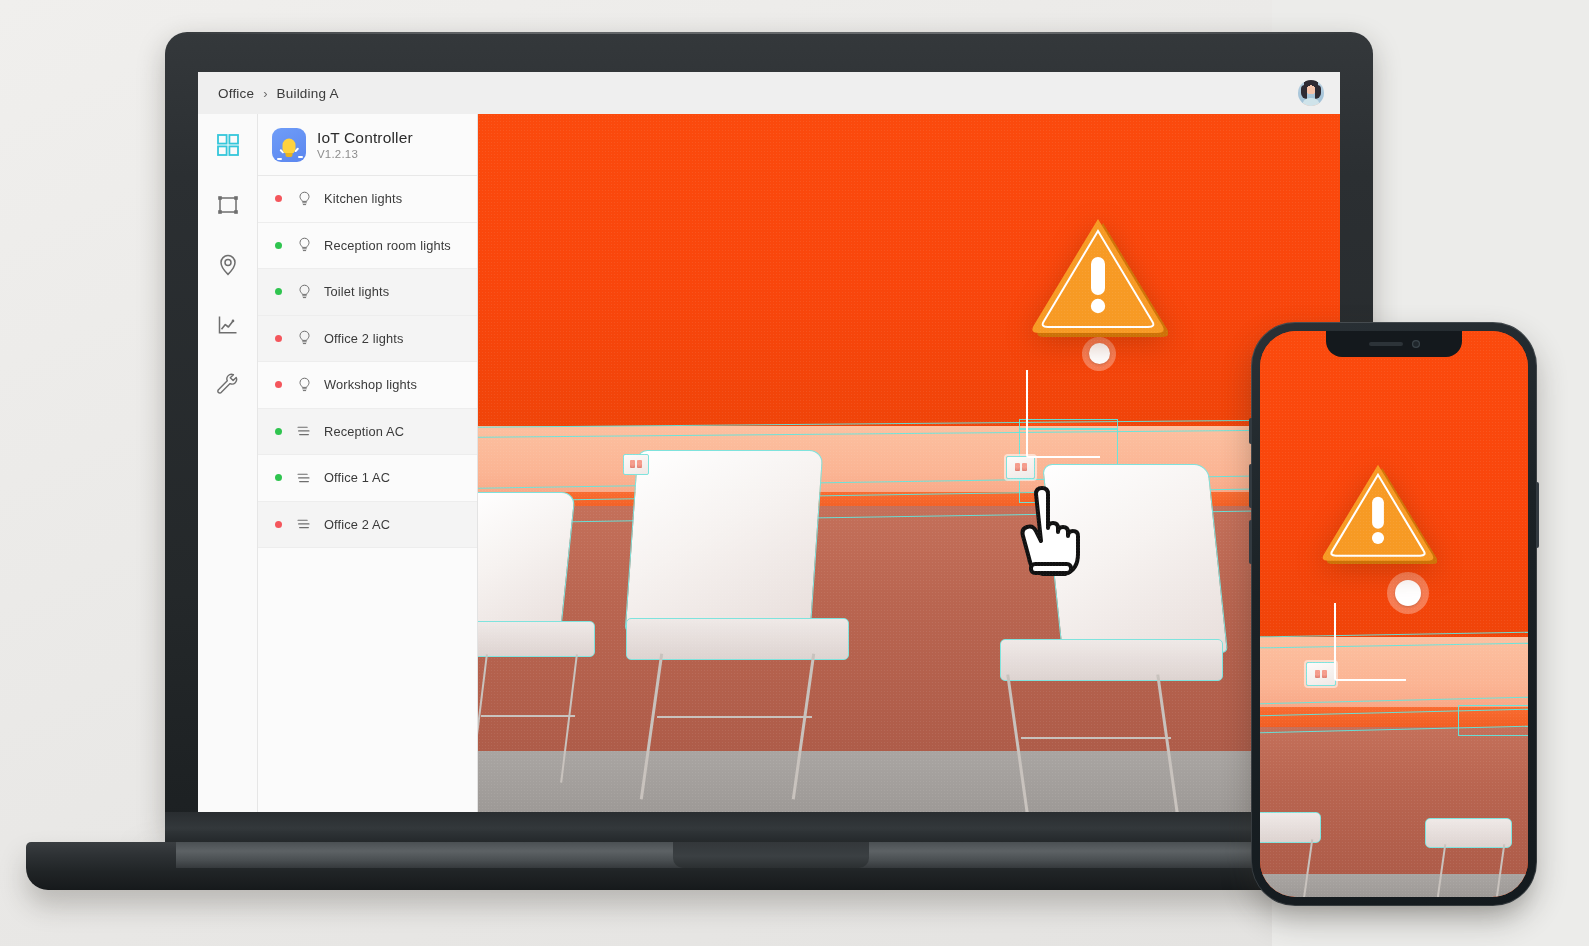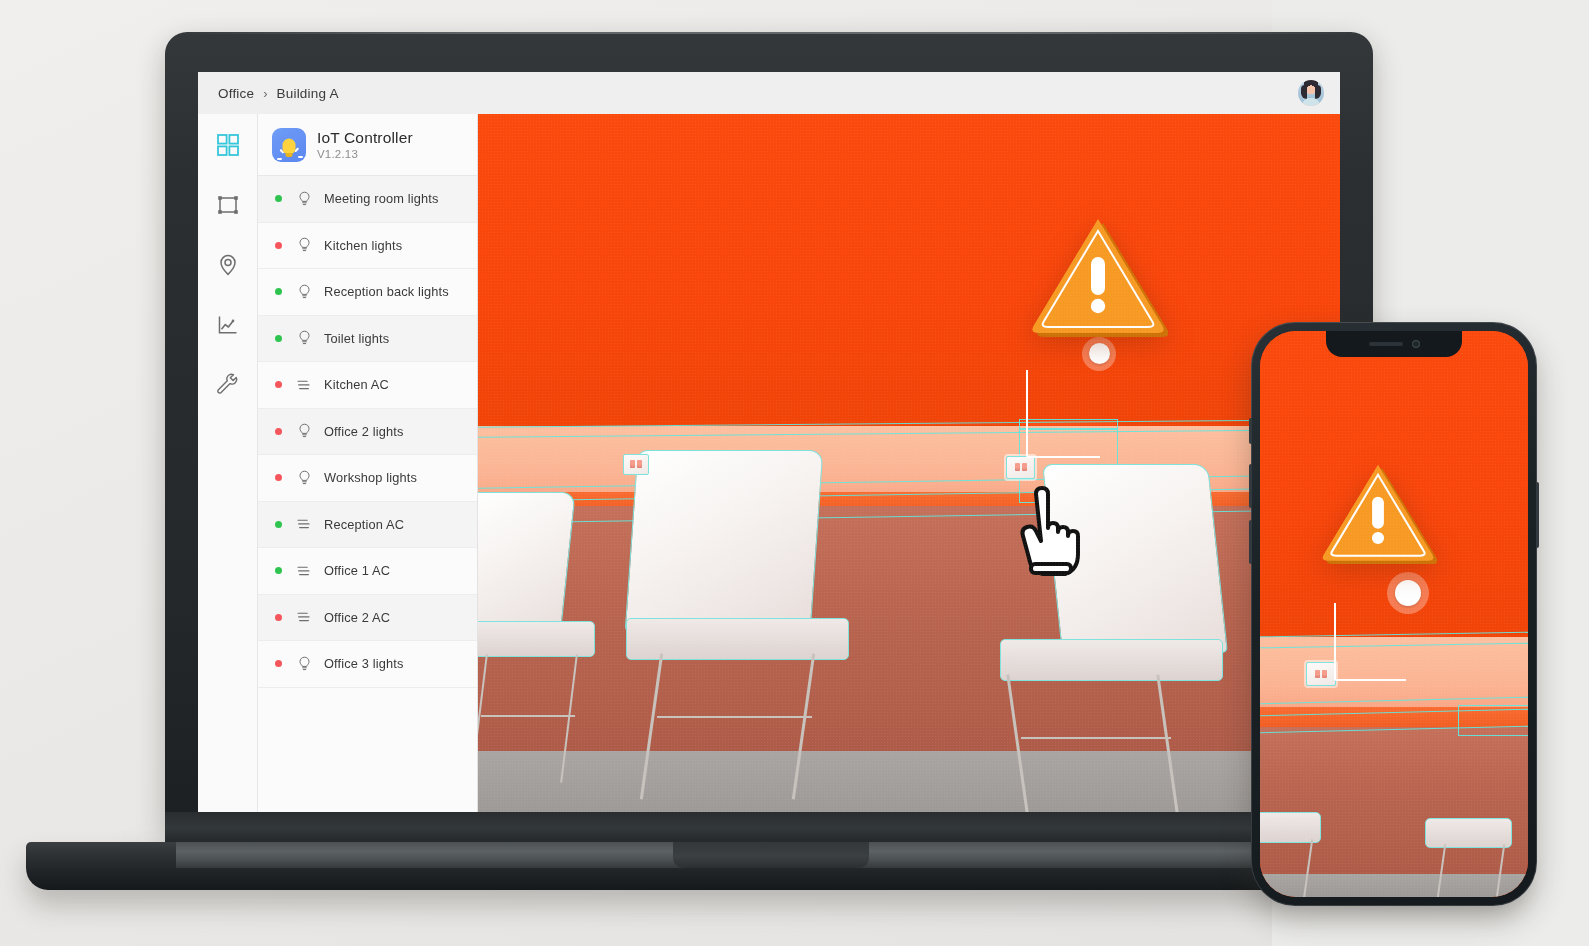--- a/index.html
+++ b/index.html
@@ -332,87 +332,68 @@
               <div class="ray" style="transform:rotate(-90deg) translateX(-50%);"></div>
               <div class="bulb"></div>
               <div class="base"></div>
             </div>
             <div>
               <div id="app-title">IoT Controller</div>
               <div id="app-ver">V1.2.13</div>
             </div>
           </div>
           <div id="device-rows">
-              <div class="dev-row alt">
-                <span class="dot" style="background:#2FC44F"></span>
+              <div class="dev-row">
+                <span class="dot" style="background:#F4565C"></span>
      <span class="dev-ico">
                   <svg width="15" height="16" viewBox="0 0 15 16">
   <path d="M7.5 1.2c-2.6 0-4.5 2-4.5 4.4 0 1.7 1 2.8 1.7 3.6.4.5.6.8.6 1.2h4.4c0-.4.2-.7.6-1.2.7-.8 1.7-1.9 1.7-3.6 0-2.4-1.9-4.4-4.5-4.4z" fill="none" stroke="#6E6E6E" stroke-width="1"></path>
   <path d="M5.7 11.8h3.6M6.3 13.6h2.4" stroke="#6E6E6E" stroke-width="1" stroke-linecap="round"></path>
 </svg>
                 </span>
-     <span class="dev-label">Meeting room lights</span>
+     <span class="dev-label">Kitchen lights</span>
               </div>
               <div class="dev-row">
-                <span class="dot" style="background:#F4565C"></span>
+                <span class="dot" style="background:#2FC44F"></span>
      <span class="dev-ico">
                   <svg width="15" height="16" viewBox="0 0 15 16">
   <path d="M7.5 1.2c-2.6 0-4.5 2-4.5 4.4 0 1.7 1 2.8 1.7 3.6.4.5.6.8.6 1.2h4.4c0-.4.2-.7.6-1.2.7-.8 1.7-1.9 1.7-3.6 0-2.4-1.9-4.4-4.5-4.4z" fill="none" stroke="#6E6E6E" stroke-width="1"></path>
   <path d="M5.7 11.8h3.6M6.3 13.6h2.4" stroke="#6E6E6E" stroke-width="1" stroke-linecap="round"></path>
 </svg>
                 </span>
-     <span class="dev-label">Kitchen lights</span>
-              </div>
-              <div class="dev-row">
+     <span class="dev-label">Reception room lights</span>
+              </div>
+              <div class="dev-row alt">
                 <span class="dot" style="background:#2FC44F"></span>
      <span class="dev-ico">
                   <svg width="15" height="16" viewBox="0 0 15 16">
   <path d="M7.5 1.2c-2.6 0-4.5 2-4.5 4.4 0 1.7 1 2.8 1.7 3.6.4.5.6.8.6 1.2h4.4c0-.4.2-.7.6-1.2.7-.8 1.7-1.9 1.7-3.6 0-2.4-1.9-4.4-4.5-4.4z" fill="none" stroke="#6E6E6E" stroke-width="1"></path>
   <path d="M5.7 11.8h3.6M6.3 13.6h2.4" stroke="#6E6E6E" stroke-width="1" stroke-linecap="round"></path>
 </svg>
                 </span>
-     <span class="dev-label">Reception back lights</span>
+     <span class="dev-label">Toilet lights</span>
               </div>
               <div class="dev-row alt">
-                <span class="dot" style="background:#2FC44F"></span>
+                <span class="dot" style="background:#F4565C"></span>
      <span class="dev-ico">
                   <svg width="15" height="16" viewBox="0 0 15 16">
   <path d="M7.5 1.2c-2.6 0-4.5 2-4.5 4.4 0 1.7 1 2.8 1.7 3.6.4.5.6.8.6 1.2h4.4c0-.4.2-.7.6-1.2.7-.8 1.7-1.9 1.7-3.6 0-2.4-1.9-4.4-4.5-4.4z" fill="none" stroke="#6E6E6E" stroke-width="1"></path>
   <path d="M5.7 11.8h3.6M6.3 13.6h2.4" stroke="#6E6E6E" stroke-width="1" stroke-linecap="round"></path>
 </svg>
                 </span>
-     <span class="dev-label">Toilet lights</span>
+     <span class="dev-label">Office 2 lights</span>
               </div>
               <div class="dev-row">
-                <span class="dot" style="background:#F4565C"></span>
-     <span class="dev-ico">
-                  <svg width="16" height="14" viewBox="0 0 16 14">
-  <path d="M2 3.2h9.2M2.6 6.9h10.4M3.6 10.6h8.8" stroke="#6E6E6E" stroke-width="1.1" stroke-linecap="round" fill="none"></path>
-</svg>
-                </span>
-     <span class="dev-label">Kitchen AC</span>
-              </div>
-              <div class="dev-row alt">
                 <span class="dot" style="background:#F4565C"></span>
      <span class="dev-ico">
                   <svg width="15" height="16" viewBox="0 0 15 16">
   <path d="M7.5 1.2c-2.6 0-4.5 2-4.5 4.4 0 1.7 1 2.8 1.7 3.6.4.5.6.8.6 1.2h4.4c0-.4.2-.7.6-1.2.7-.8 1.7-1.9 1.7-3.6 0-2.4-1.9-4.4-4.5-4.4z" fill="none" stroke="#6E6E6E" stroke-width="1"></path>
   <path d="M5.7 11.8h3.6M6.3 13.6h2.4" stroke="#6E6E6E" stroke-width="1" stroke-linecap="round"></path>
 </svg>
                 </span>
-     <span class="dev-label">Office 2 lights</span>
-              </div>
-              <div class="dev-row">
-                <span class="dot" style="background:#F4565C"></span>
-     <span class="dev-ico">
-                  <svg width="15" height="16" viewBox="0 0 15 16">
-  <path d="M7.5 1.2c-2.6 0-4.5 2-4.5 4.4 0 1.7 1 2.8 1.7 3.6.4.5.6.8.6 1.2h4.4c0-.4.2-.7.6-1.2.7-.8 1.7-1.9 1.7-3.6 0-2.4-1.9-4.4-4.5-4.4z" fill="none" stroke="#6E6E6E" stroke-width="1"></path>
-  <path d="M5.7 11.8h3.6M6.3 13.6h2.4" stroke="#6E6E6E" stroke-width="1" stroke-linecap="round"></path>
-</svg>
-                </span>
      <span class="dev-label">Workshop lights</span>
               </div>
               <div class="dev-row alt">
                 <span class="dot" style="background:#2FC44F"></span>
      <span class="dev-ico">
                   <svg width="16" height="14" viewBox="0 0 16 14">
   <path d="M2 3.2h9.2M2.6 6.9h10.4M3.6 10.6h8.8" stroke="#6E6E6E" stroke-width="1.1" stroke-linecap="round" fill="none"></path>
 </svg>
                 </span>
      <span class="dev-label">Reception AC</span>
@@ -427,30 +408,20 @@
      <span class="dev-label">Office 1 AC</span>
               </div>
               <div class="dev-row alt">
                 <span class="dot" style="background:#F4565C"></span>
      <span class="dev-ico">
                   <svg width="16" height="14" viewBox="0 0 16 14">
   <path d="M2 3.2h9.2M2.6 6.9h10.4M3.6 10.6h8.8" stroke="#6E6E6E" stroke-width="1.1" stroke-linecap="round" fill="none"></path>
 </svg>
                 </span>
      <span class="dev-label">Office 2 AC</span>
-              </div>
-              <div class="dev-row">
-                <span class="dot" style="background:#F4565C"></span>
-     <span class="dev-ico">
-                  <svg width="15" height="16" viewBox="0 0 15 16">
-  <path d="M7.5 1.2c-2.6 0-4.5 2-4.5 4.4 0 1.7 1 2.8 1.7 3.6.4.5.6.8.6 1.2h4.4c0-.4.2-.7.6-1.2.7-.8 1.7-1.9 1.7-3.6 0-2.4-1.9-4.4-4.5-4.4z" fill="none" stroke="#6E6E6E" stroke-width="1"></path>
-  <path d="M5.7 11.8h3.6M6.3 13.6h2.4" stroke="#6E6E6E" stroke-width="1" stroke-linecap="round"></path>
-</svg>
-                </span>
-     <span class="dev-label">Office 3 lights</span>
               </div>
             </div>
         </aside>
 
         <main id="viewport">
           <div class="scene">
             <div class="wall-top"></div>
             <div class="box-right"></div>
             <div class="ledge"></div>
             <div class="ledge-front"></div>

